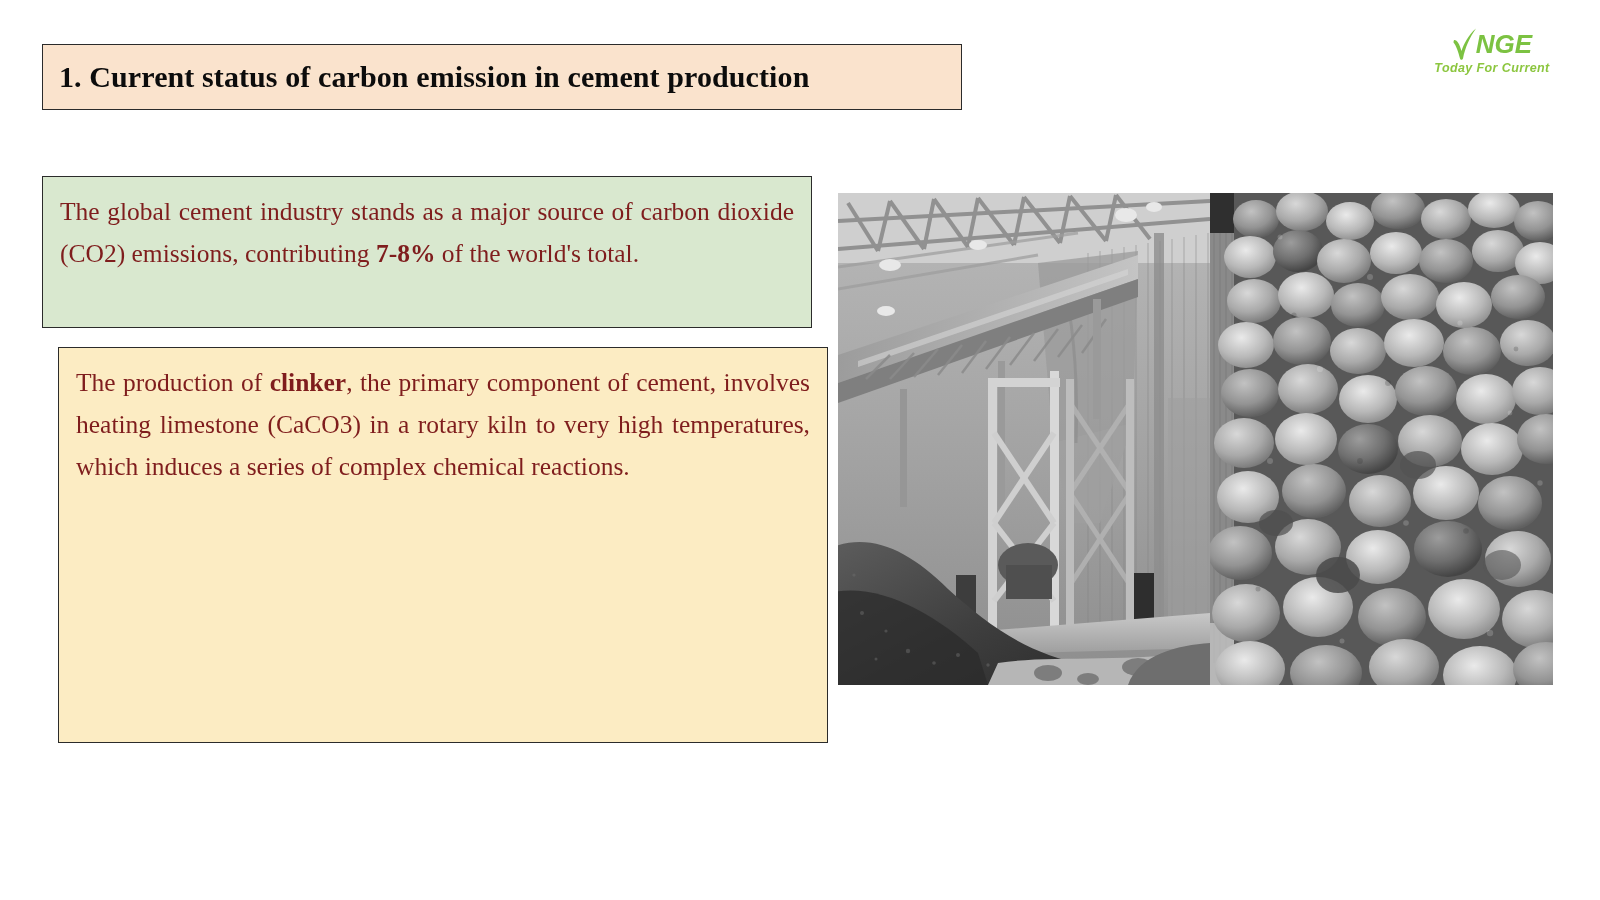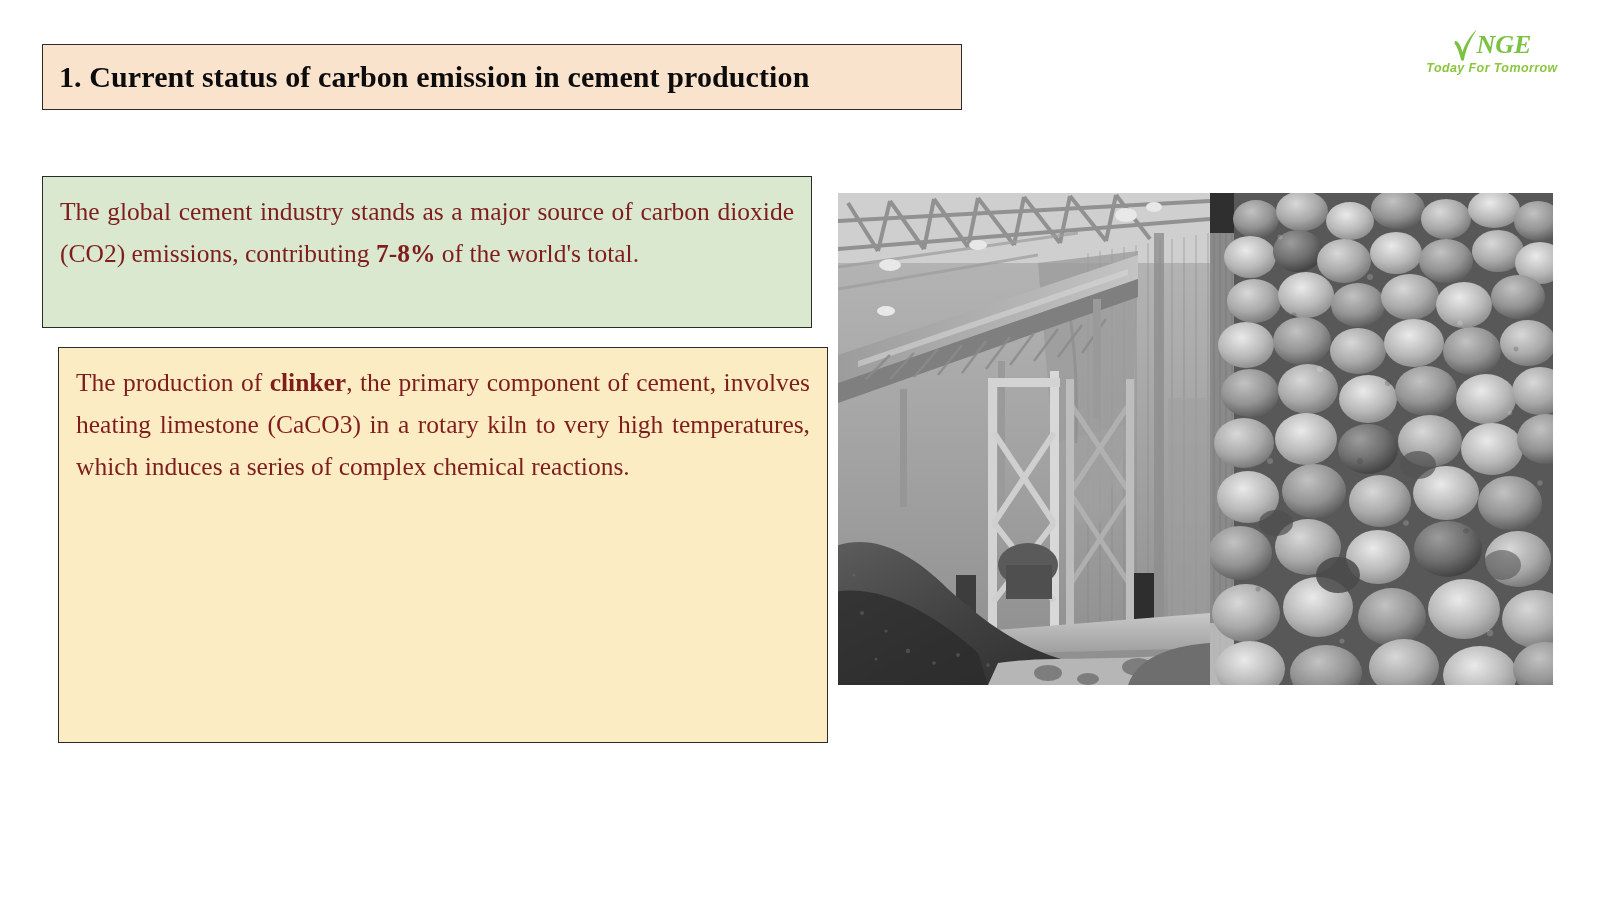--- a/index.html
+++ b/index.html
@@ -27,21 +27,21 @@
   .logo-mark {
     position: relative;
     height: 36px;
     line-height: 36px;
     white-space: nowrap;
     font-style: italic;
     font-weight: bold;
     font-size: 27px;
     letter-spacing: 0px;
     color: #79c143;
-    font-family: Liberation Serif, serif;
+    font-family: Liberation Sans, sans-serif;
   }
   .logo-mark .v-check {
     display: inline-block;
     position: relative;
     width: 26px;
     height: 34px;
     vertical-align: middle;
     margin-right: -2px;
   }
   .logo-mark .v-check svg { position: absolute; left: 0; top: 0; }
@@ -143,21 +143,21 @@
 <div class="logo-block">
   <div class="logo-mark">
     <span class="v-check">
       <svg width="26" height="34" viewBox="0 0 26 34">
         <path d="M2 13 C5 12.5, 7.5 17, 9.5 24 C11.5 18, 16 8, 24 1.5
                  C17.5 10.5, 13 21, 11 31.5 C10.4 33.2, 8.6 33.4, 8 31.6
                  C6.4 25, 4.2 18.5, 1.4 15.2 Z" fill="#7cc242"></path>
       </svg>
     </span><span class="nge">NGE</span>
   </div>
-  <div class="logo-tagline">Today For Tomorrow</div>
+  <div class="logo-tagline">Today For Current</div>
 </div>
 
 <div class="title-box">
   <div class="title-text">1. Current status of carbon emission in cement production</div>
 </div>
 
 <div class="txt-box box-green">
   <p class="para"><span>The global cement industry stands as a major source of carbon dioxide (CO2) emissions, contributing </span><b>7-8%</b><span> of the world's total.</span></p>
 </div>
 

